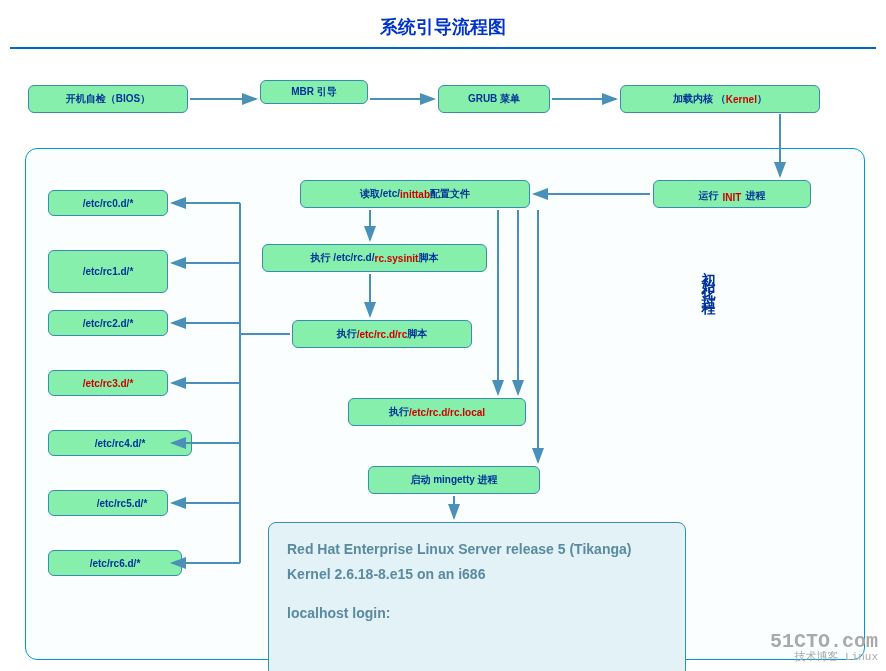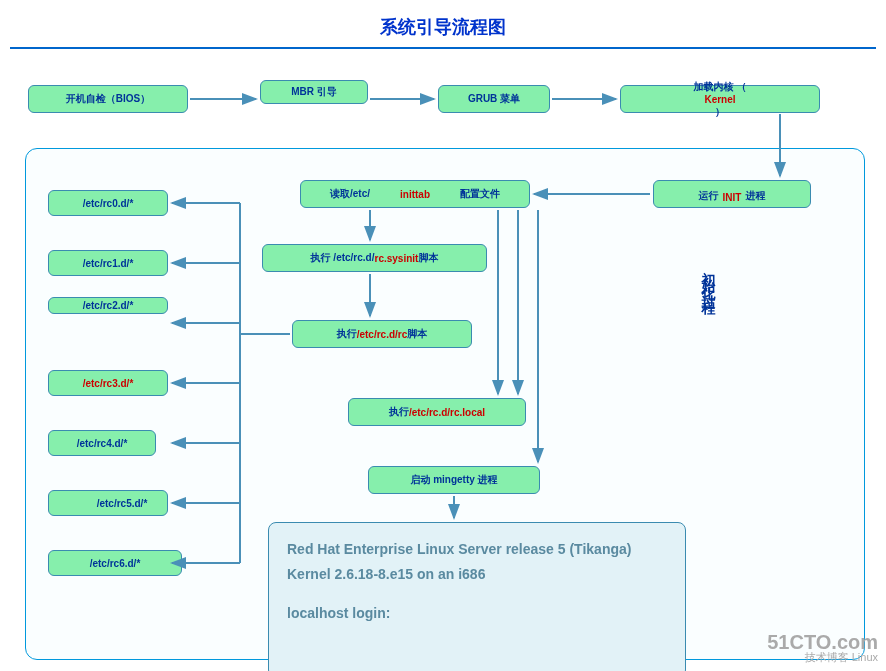--- a/index.html
+++ b/index.html
@@ -65,21 +65,21 @@
     font-size: 14px;
     writing-mode: vertical-rl;
     text-orientation: upright;
     letter-spacing: 8px;
   }
   .watermark {
     position: absolute;
     right: 8px;
     bottom: 8px;
     color: #aaa;
-    font-family: Liberation Sans, sans-serif;
+    font-family: Liberation Mono, monospace;
     font-size: 20px;
     font-weight: bold;
     text-align: right;
     line-height: 1;
   }
   .watermark .sub {
     font-size: 11px;
     font-weight: normal;
   }
   svg.arrows {
@@ -93,35 +93,35 @@
 </style>
 </head>
 <body>
 
 <div class="title">系统引导流程图</div>
 <hr class="hr-line">
 
 <div class="box" style="left:28px; top:85px; width:160px; height:28px;">开机自检（BIOS）</div>
 <div class="box" style="left:260px; top:80px; width:108px; height:24px;">MBR 引导</div>
 <div class="box" style="left:438px; top:85px; width:112px; height:28px;">GRUB 菜单</div>
-<div class="box" style="left:620px; top:85px; width:200px; height:28px;flex-direction:column;">
+<div class="box" style="left:620px; top:85px; width:200px; height:28px;">
   <span>加载内核 （</span>
     <span class="red">Kernel</span>
     <span>）</span>
 </div>
 
 <div class="big-container"></div>
 
 <div class="box" style="left:653px; top:180px; width:158px; height:28px;align-items:flex-end;">
   <span>运行 </span>
     <span class="red" style="margin:0 4px;">INIT</span>
     <span> 进程</span>
 </div>
 
-<div class="box" style="left:300px; top:180px; width:230px; height:28px;gap:30px;">
+<div class="box" style="left:300px; top:180px; width:230px; height:28px;">
   <span>读取/etc/</span>
     <span class="red">inittab</span>
     <span>配置文件</span>
 </div>
 
 <div class="box" style="left:262px; top:244px; width:225px; height:28px;">
   <span>执行 /etc/rc.d/</span>
     <span class="red">rc.sysinit</span>
     <span> 脚本</span>
 </div>
@@ -134,24 +134,24 @@
 
 <div class="box" style="left:348px; top:398px; width:178px; height:28px;">
   <span>执行</span>
     <span class="red">/etc/rc.d/rc.local</span>
     <span></span>
 </div>
 
 <div class="box" style="left:368px; top:466px; width:172px; height:28px;">启动 mingetty 进程</div>
 
 <div class="box" style="left:48px; top:190px; width:120px; height:26px;">/etc/rc0.d/*</div>
-<div class="box" style="left:48px; top:250px; width:120px; height:26px;">/etc/rc1.d/*</div>
-<div class="box" style="left:48px; top:297px; width:120px; height:17px;text-align:center;">/etc/rc2.d/*</div>
+<div class="box" style="left:48px; top:250px; width:120px; height:43px;">/etc/rc1.d/*</div>
+<div class="box" style="left:48px; top:310px; width:120px; height:26px;text-align:center;">/etc/rc2.d/*</div>
 <div class="box" style="left:48px; top:370px; width:120px; height:26px; color:#cc0000;">/etc/rc3.d/*</div>
-<div class="box" style="left:48px; top:430px; width:108px; height:26px;">/etc/rc4.d/*</div>
+<div class="box" style="left:48px; top:430px; width:144px; height:26px;">/etc/rc4.d/*</div>
 <div class="box" style="left:48px; top:490px; width:120px; height:26px;padding-left:36px;">/etc/rc5.d/*</div>
 <div class="box" style="left:48px; top:550px; width:134px; height:26px;">/etc/rc6.d/*</div>
 
 <div class="login-box" style="left:268px; top:522px; width:418px; height:156px;">
   <div>Red Hat Enterprise Linux Server release 5 (Tikanga)</div>
   <div>Kernel  2.6.18-8.e15 on an i686</div>
   <div style="margin-top:14px;">localhost  login:</div>
 </div>
 
 <div class="init-label" style="left:700px; top:260px;">初始化过程</div>

